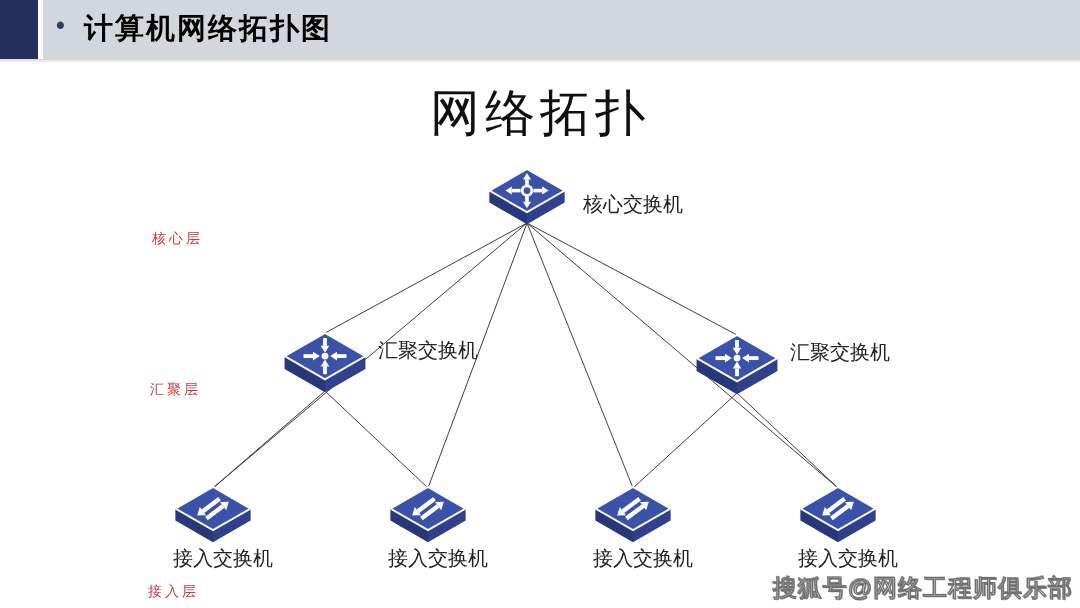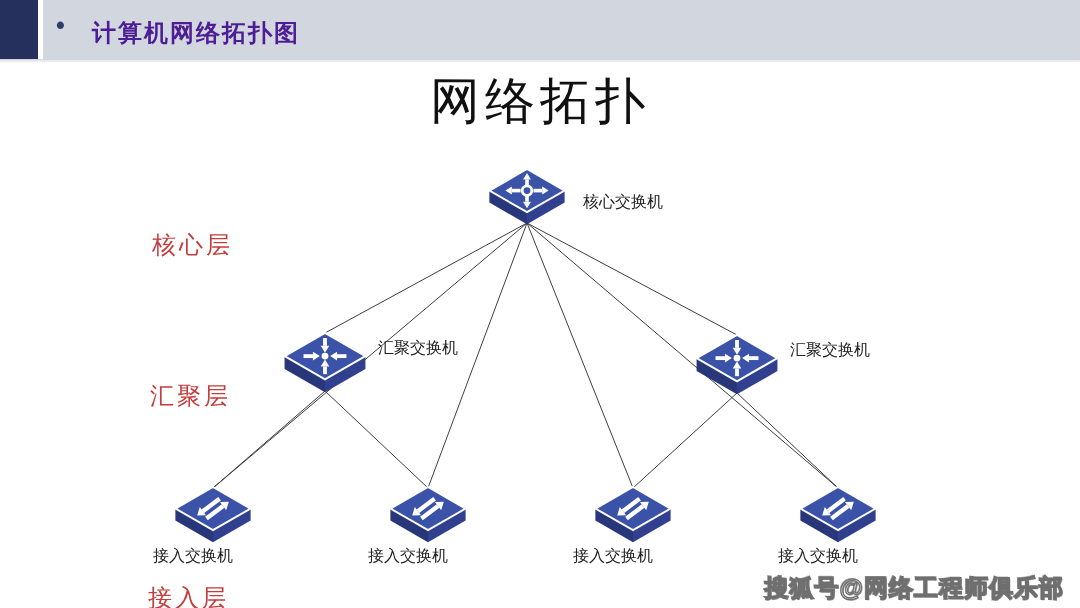--- a/index.html
+++ b/index.html
@@ -6,38 +6,38 @@
   body{
     width:1080px;height:608px;position:relative;overflow:hidden;
     background:#ffffff;font-family:"Liberation Sans", sans-serif;
   }
   .stage{position:absolute;inset:0}
 
   
   .titlebar{position:absolute;left:0;top:0;width:1080px;height:60px;background:#d2d6de;border-bottom:2px solid #e9ebef}
   .corner-block{position:absolute;left:0;top:0;width:38px;height:59px;background:#25305c;border-right:5px solid #ffffff}
   .bullet{position:absolute;left:56px;top:13px;font-size:25px;color:#2c3d6e;font-weight:bold;line-height:1}
-  .header-title{position:absolute;left:84px;top:11px;margin:8px;font-size:24px;font-weight:bold;color:#4c1d95;
+  .header-title{position:absolute;left:84px;top:11px;margin:0;font-size:29px;font-weight:bold;color:#000000;
     font-family:"Liberation Serif", serif;letter-spacing:2px;line-height:1.2}
 
   
-  .slide-title{position:absolute;left:0;right:0;top:68px;margin:0;text-align:center;
+  .slide-title{position:absolute;left:0;right:0;top:68px;margin:12px;text-align:center;
     font-size:50px;font-weight:400;color:#101010;font-family:"Liberation Serif", serif;letter-spacing:5px}
 
   #edges{position:absolute;left:0;top:0}
 
   .node{position:absolute}
   .node svg{display:block}
-  .node-label{position:absolute;font-size:16px;color:#222222;white-space:nowrap;line-height:1.2}
-  .node-label.below{text-align:left}
+  .node-label{position:absolute;font-size:20px;color:#222222;white-space:nowrap;line-height:1.2}
+  .node-label.below{text-align:right}
 
-  .layer-label{position:absolute;font-size:24px;color:#c43c3c;letter-spacing:3px;
+  .layer-label{position:absolute;font-size:14px;color:#c43c3c;letter-spacing:3px;
     font-family:"Liberation Serif", serif;line-height:1.2}
 
-  .watermark{position:absolute;right:16px;bottom:4px;font-size:24px;font-weight:bold;letter-spacing:1px;
+  .watermark{position:absolute;right:7px;bottom:4px;font-size:24px;font-weight:normal;letter-spacing:1px;
     color:#f2f2f2;-webkit-text-stroke:1.3px #6f6f6f;text-shadow:1px 1px 0 #9a9a9a, -1px -1px 0 #bbbbbb}
 </style>
 </head>
 <body>
 
 <div class="stage">
 
   <header class="titlebar">
     <div class="corner-block"></div>
     <span class="bullet">•</span>

